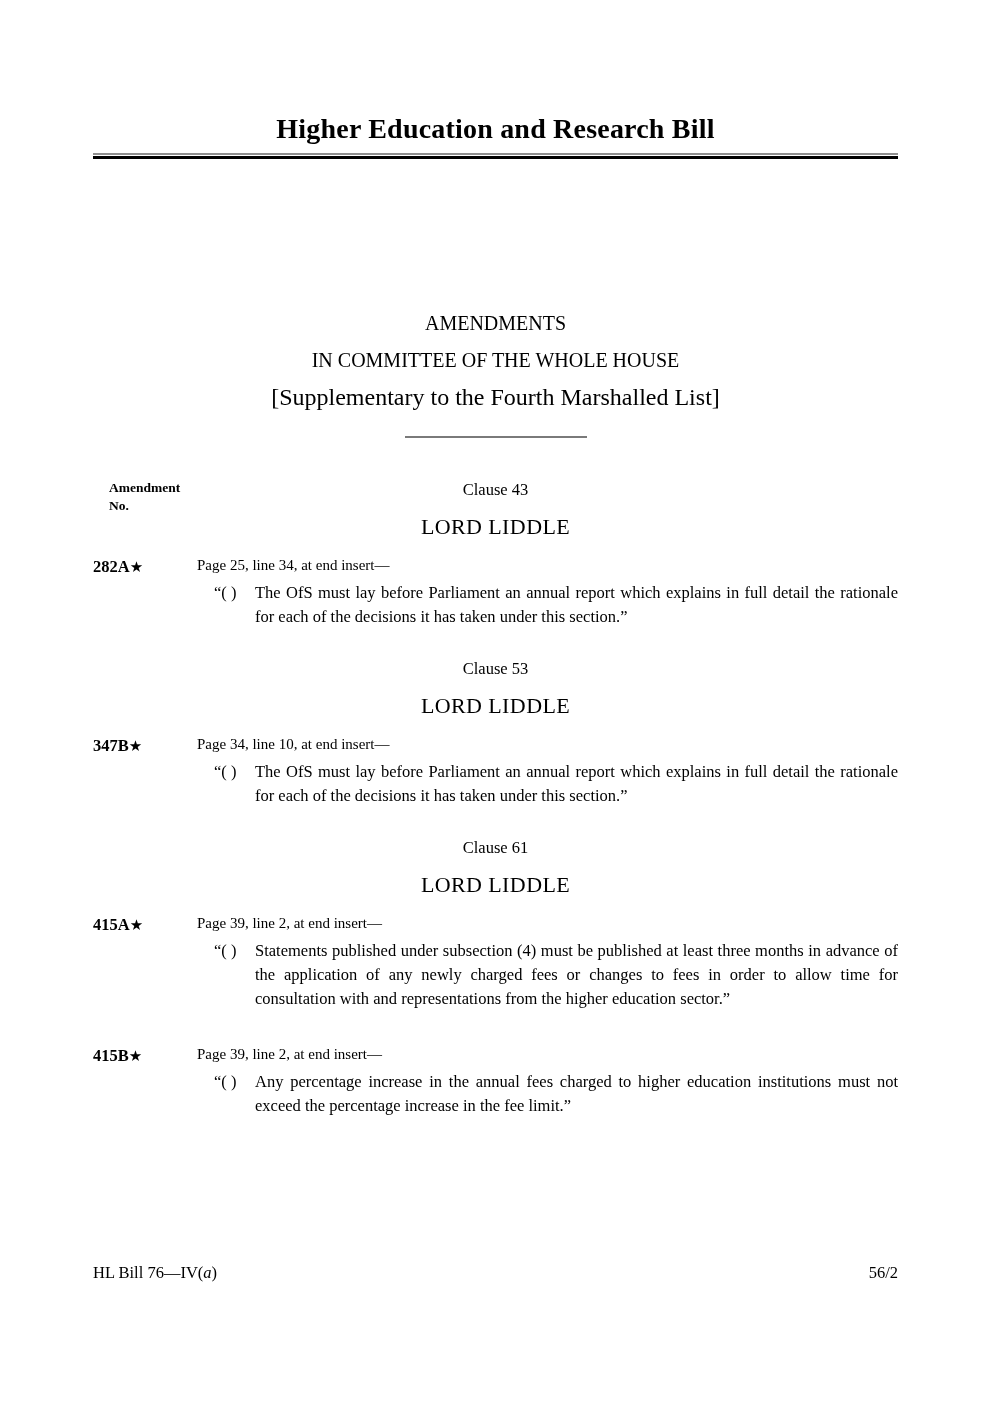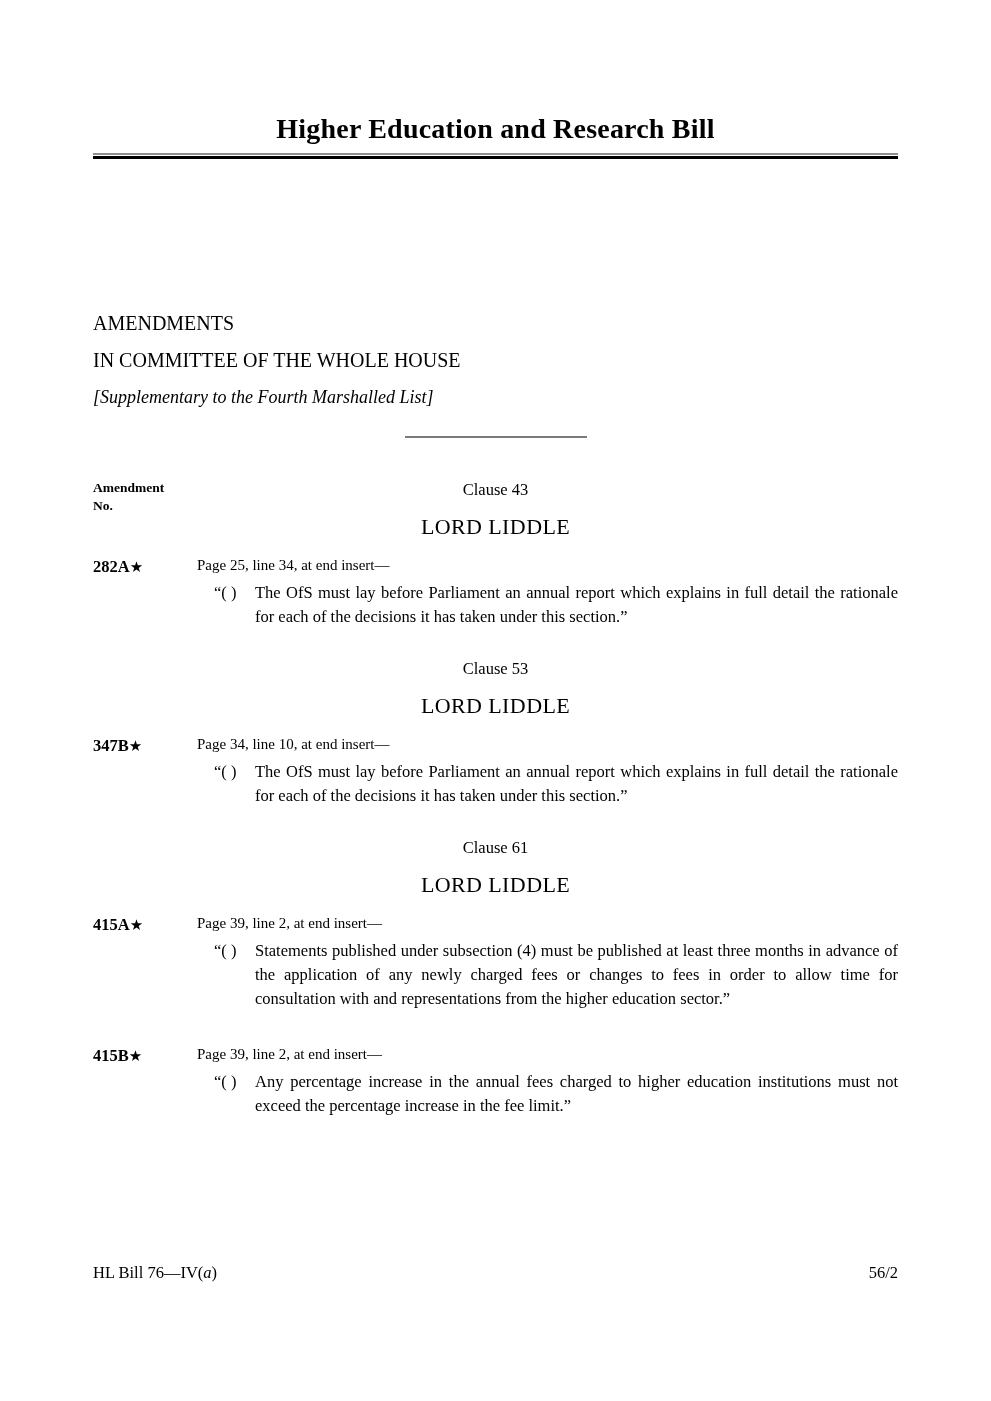--- a/index.html
+++ b/index.html
@@ -39,29 +39,29 @@
   }
   .title-rule .rule-thick {
     margin-top: 1px;
     height: 3px;
     background: #000000;
   }
 
   
   .heading-block {
     margin-top: 146px;
+    text-align: center;
   }
   .heading-line {
     font-size: 20px;
     line-height: 37px;
   }
   .heading-subtitle {
-    font-size: 18px;
+    font-size: 24px;
     line-height: 37px;
-    font-style: italic;
   }
   .short-divider {
     width: 182px;
     margin: 20px auto 0 auto;
     border-top: 2px solid #7a7a7a;
   }
 
   
   .clause-section.first {
     margin-top: 40px;
@@ -74,21 +74,21 @@
     text-align: center;
   }
   .clause-title {
     margin: 0;
     font-size: 16.5px;
     line-height: 24px;
     font-weight: normal;
   }
   .amendment-no-label {
     position: absolute;
-    left: 0;
+    left: 16px;
     top: 1px;
     width: 110px;
     text-align: left;
     font-size: 13.5px;
     line-height: 17.5px;
     font-weight: bold;
   }
   .mover {
     margin-top: 13px;
     text-align: center;

